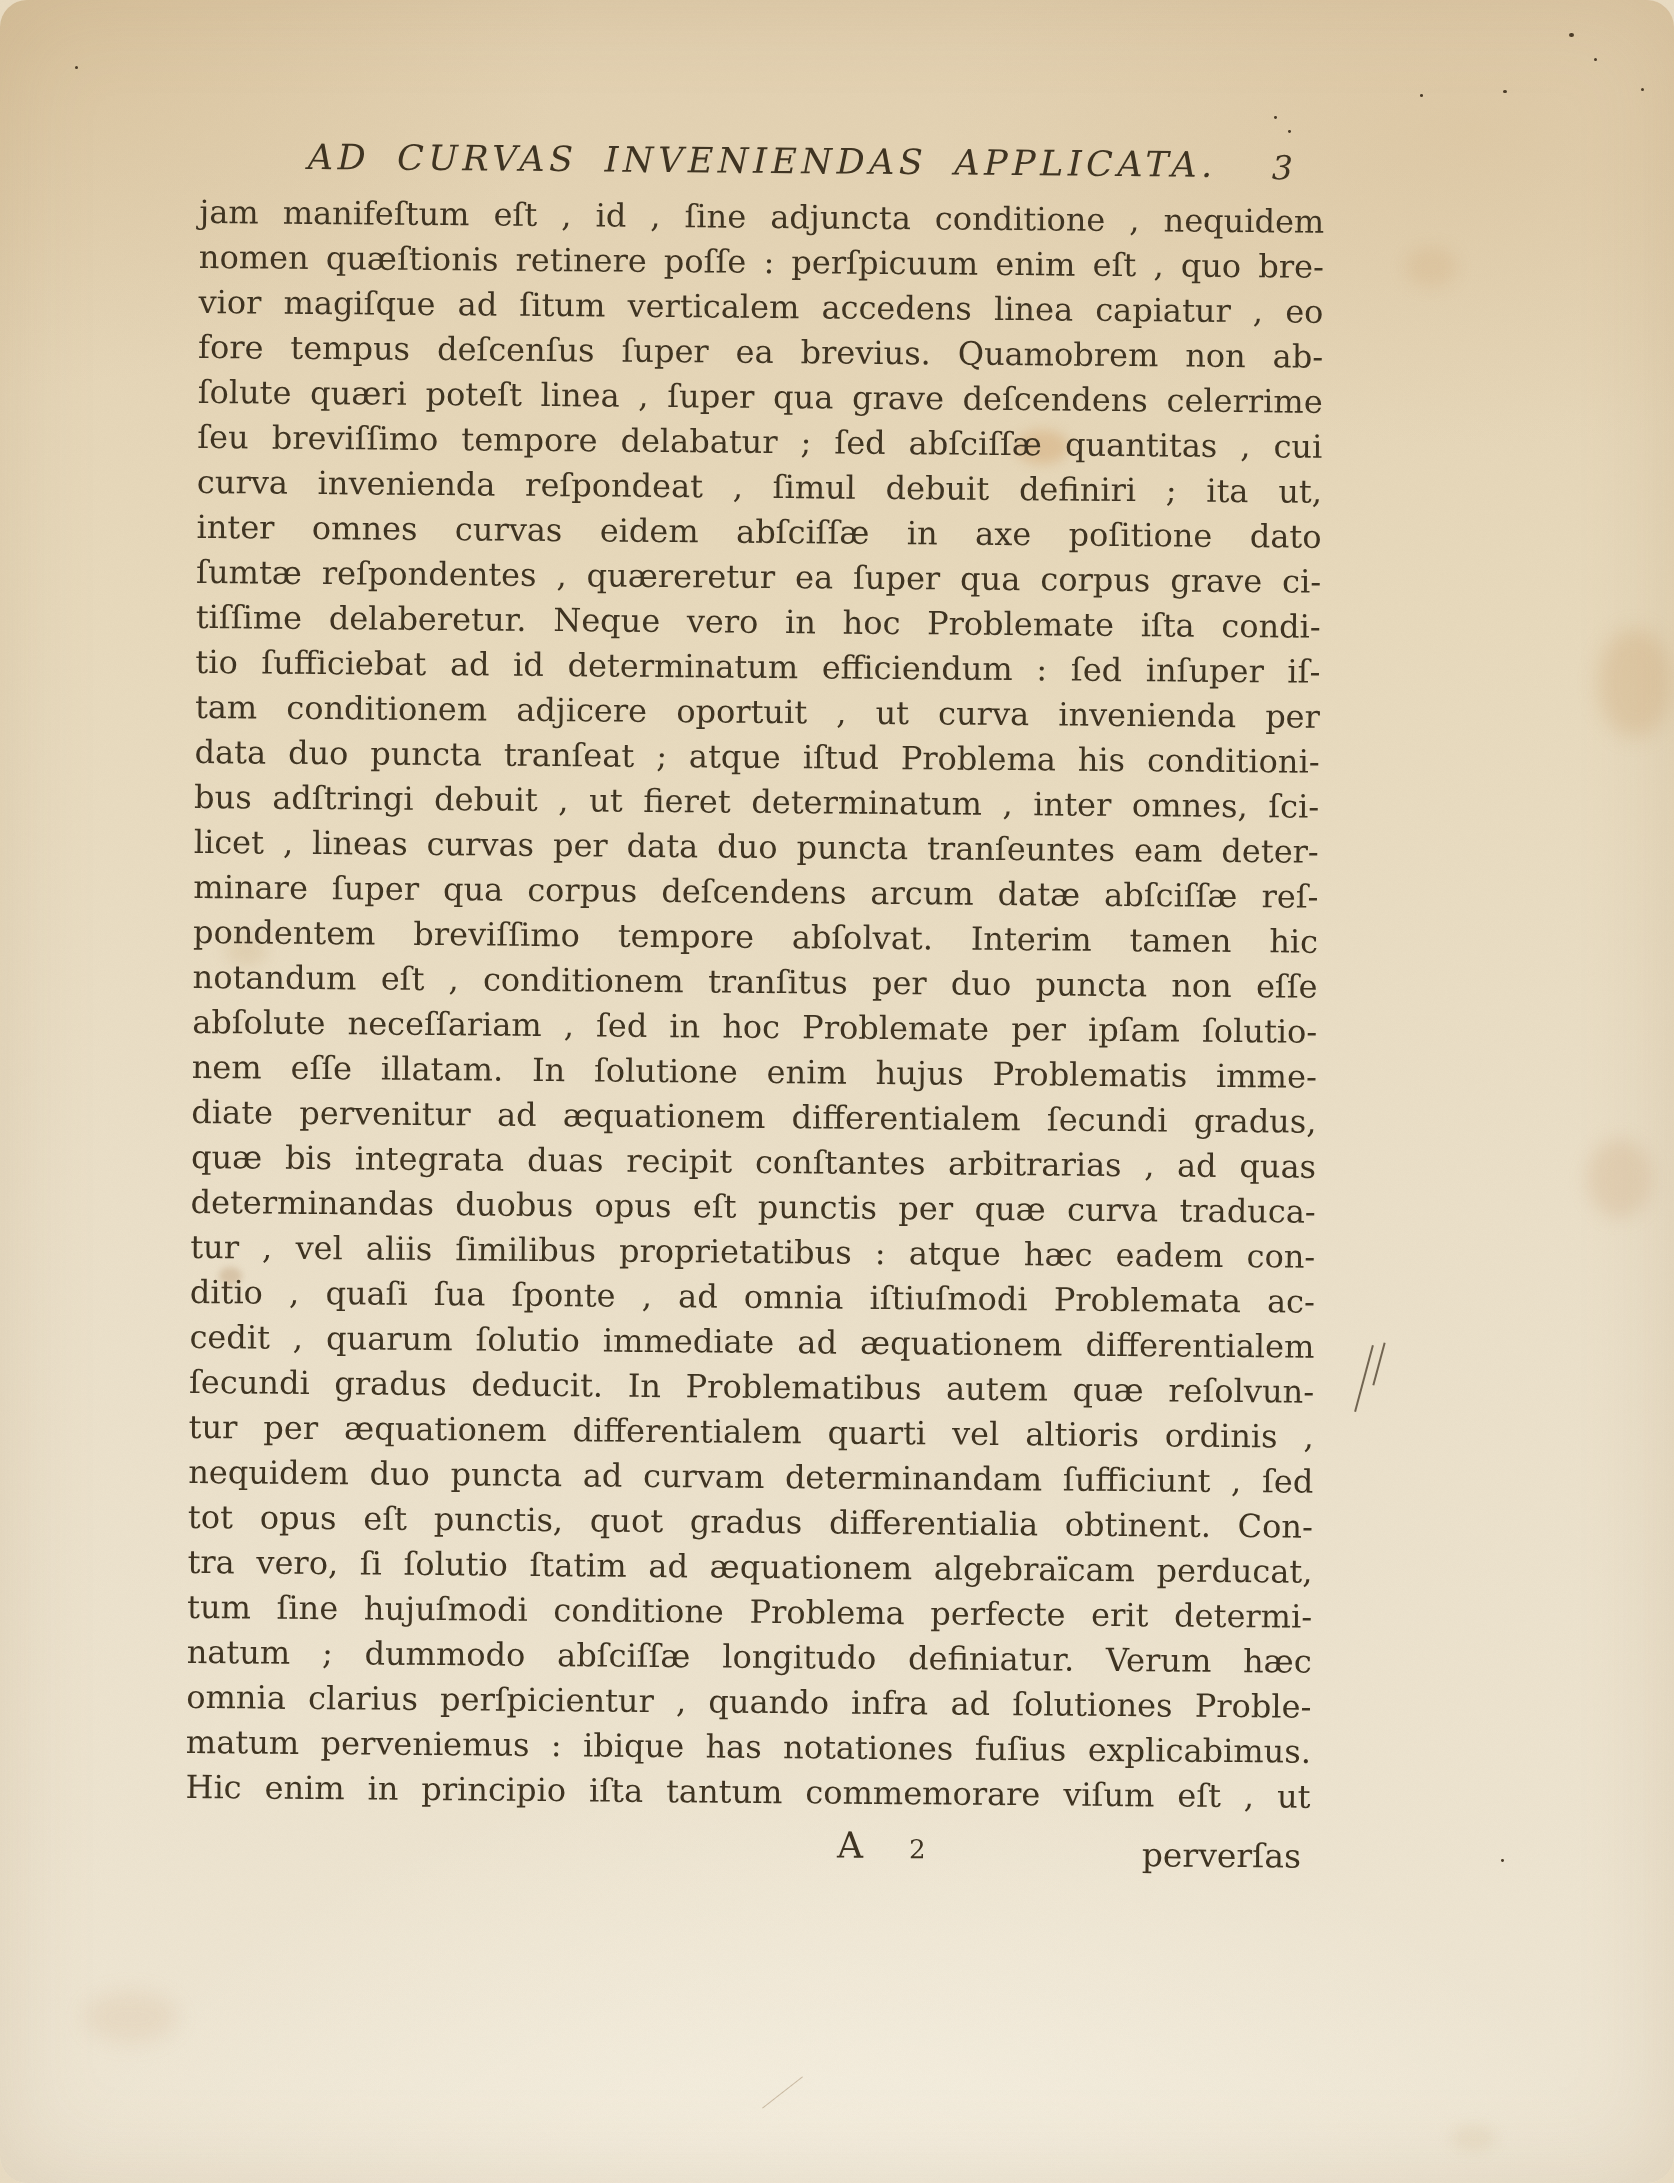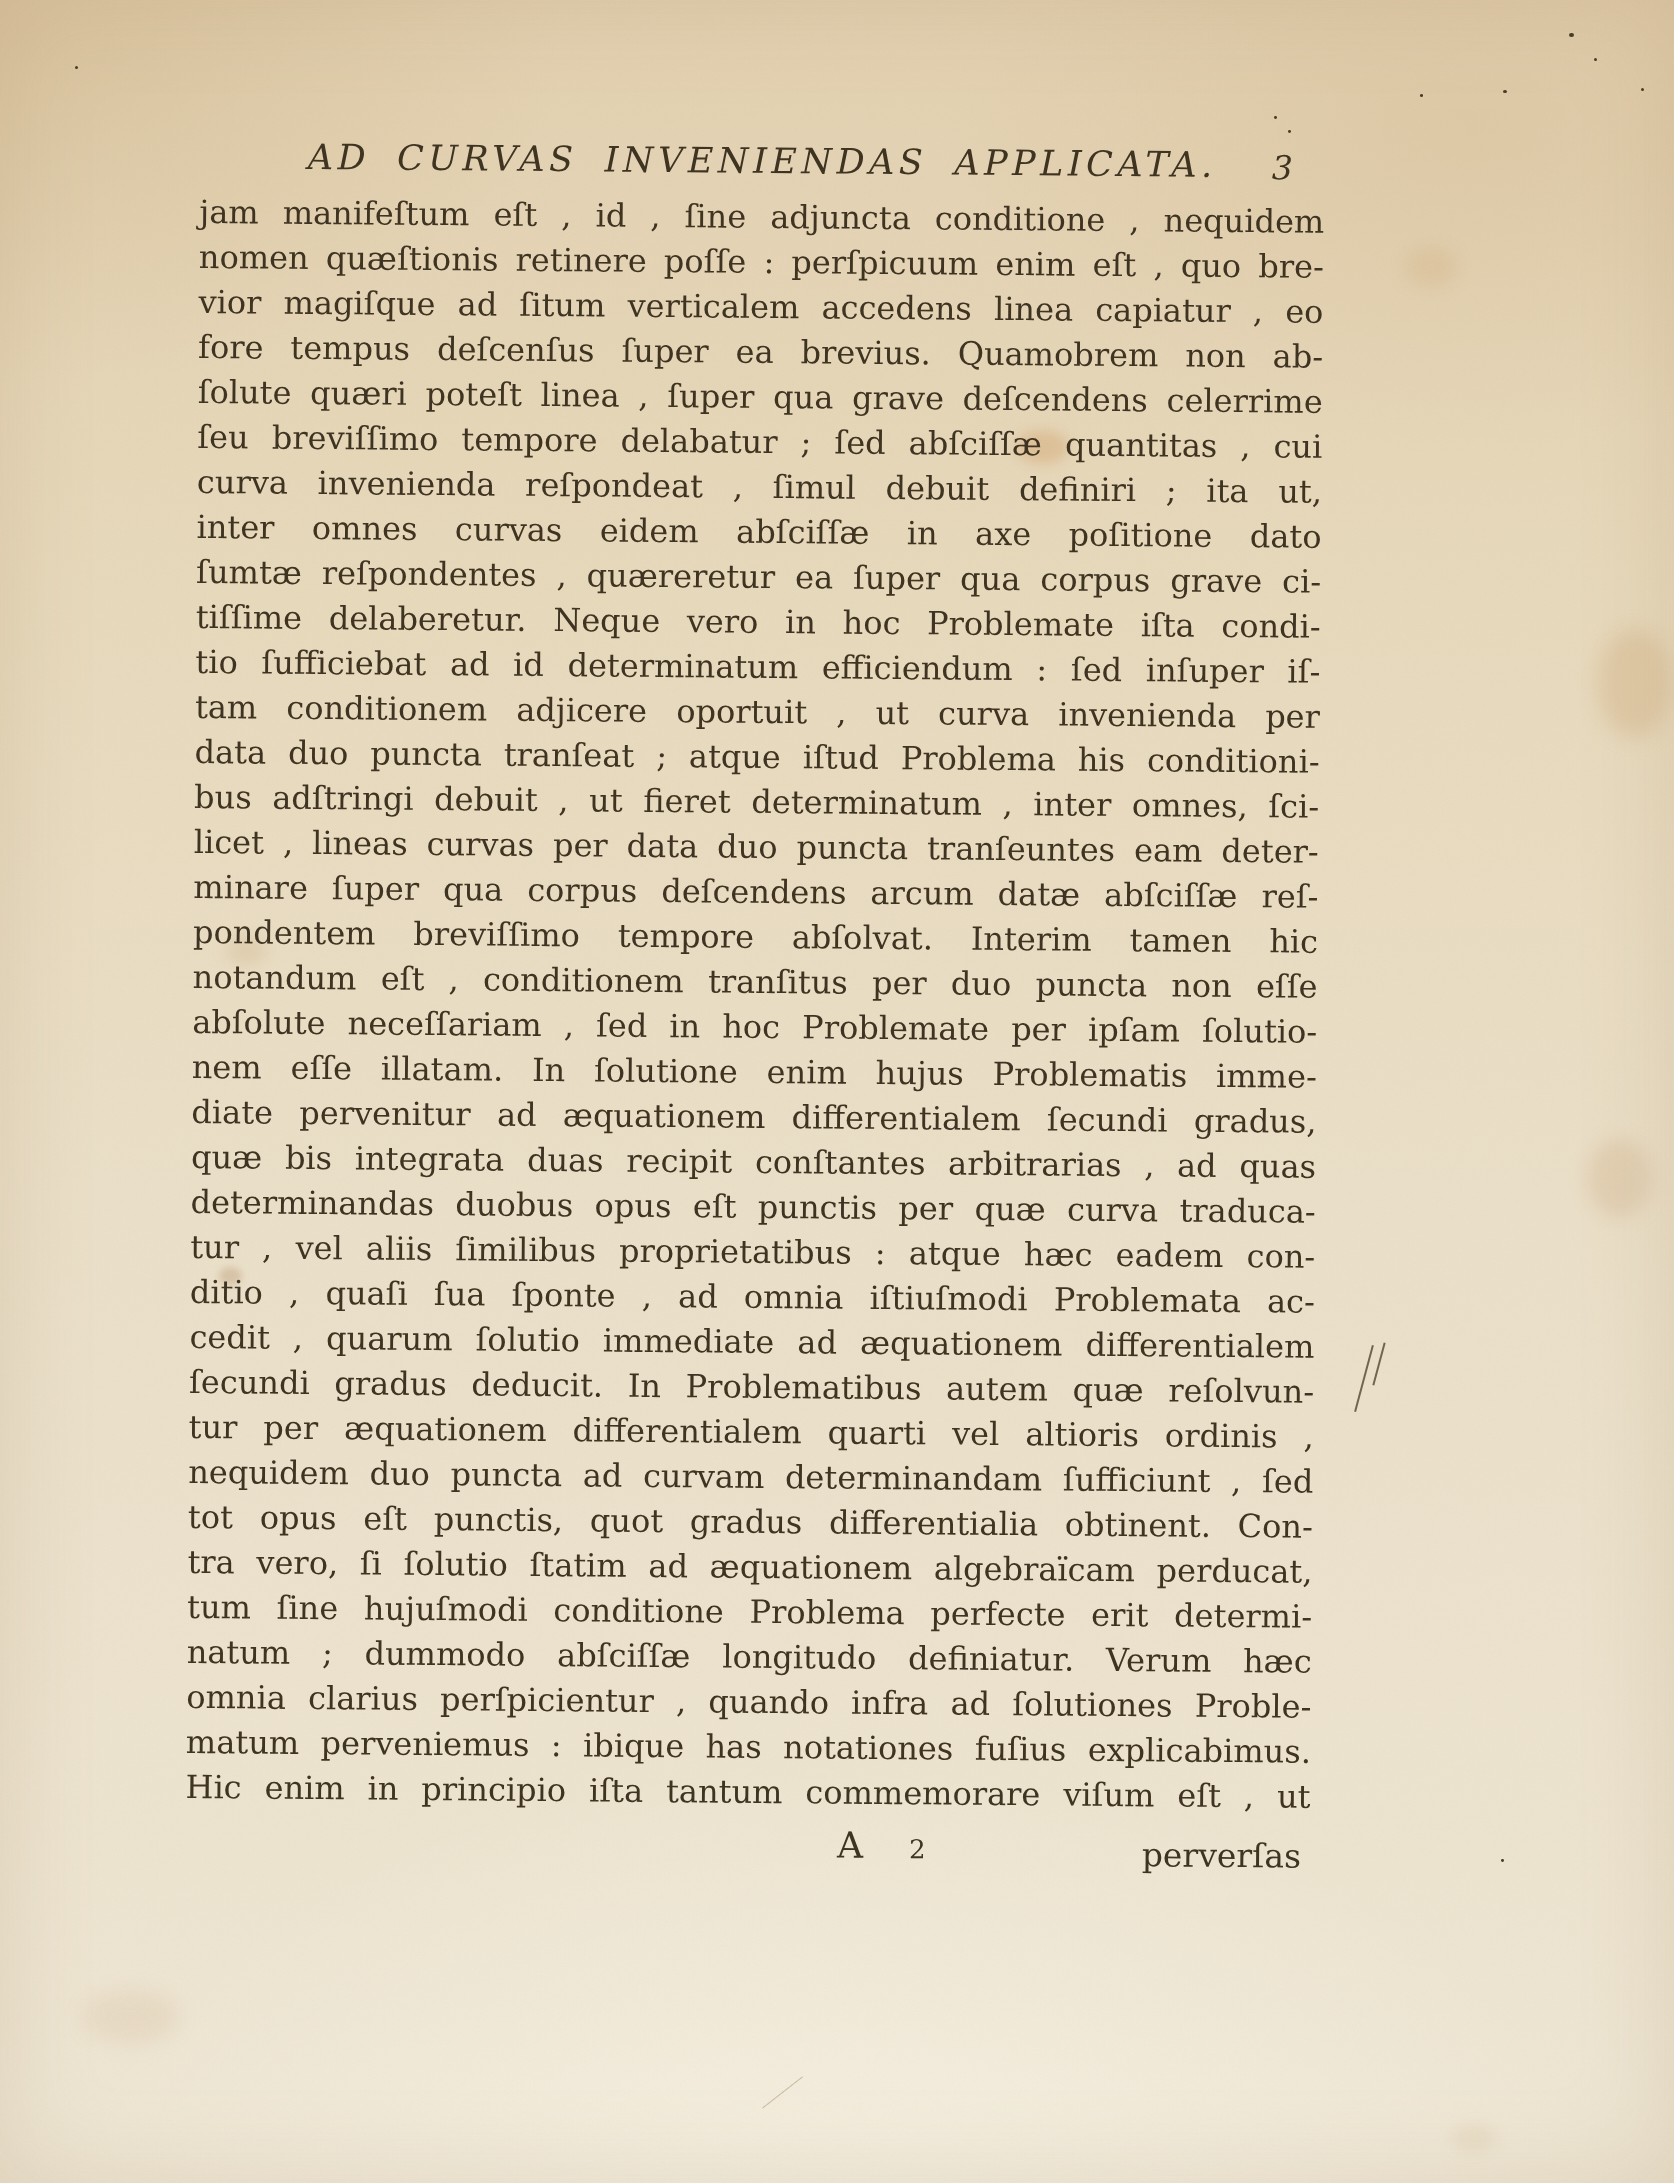--- a/index.html
+++ b/index.html
@@ -14,20 +14,21 @@
     position: absolute;
     inset: 0;
     width: 1674px;
     height: 2183px;
     background:
       radial-gradient(850px 510px at 88% 6%, rgba(205,174,128,0.25), transparent 62%),
       radial-gradient(964px 623px at 2% 2%, rgba(198,168,120,0.30), transparent 55%),
       radial-gradient(1360px 964px at 50% 108%, rgba(255,252,242,0.60), transparent 62%),
       linear-gradient(180deg, #e3d1b1 0%, #e8dabd 28%, #ebe0c9 55%, #efe7d5 100%);
     box-shadow: inset 0 0 96px rgba(158,126,82,0.20);
+    border-radius: 27px;
   }
   .textblock {
     position: absolute;
     left: 200px;
     top: 134px;
     width: 1125px;
     transform: rotate(0.5deg);
     transform-origin: 0 0;
     color: var(--ink, #3f3422);
     font-family: "DejaVu Serif", "Liberation Serif", serif;

